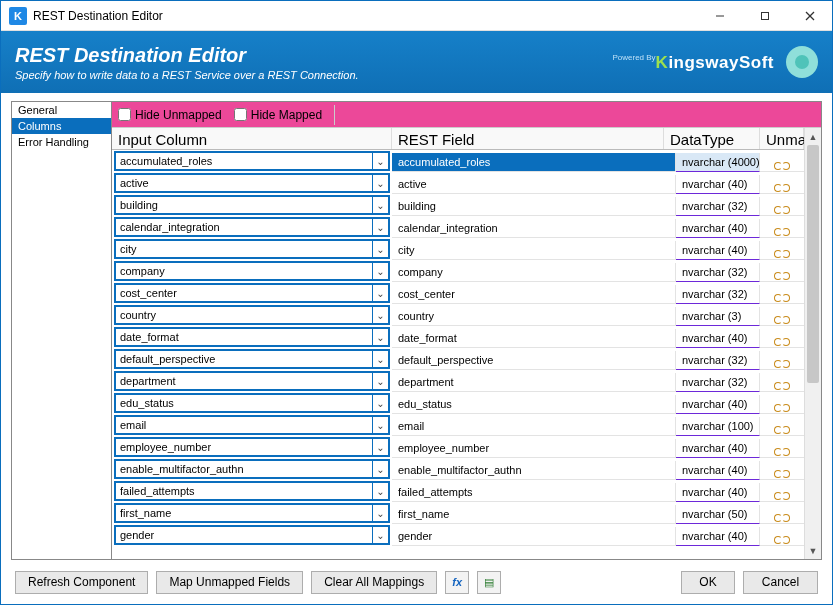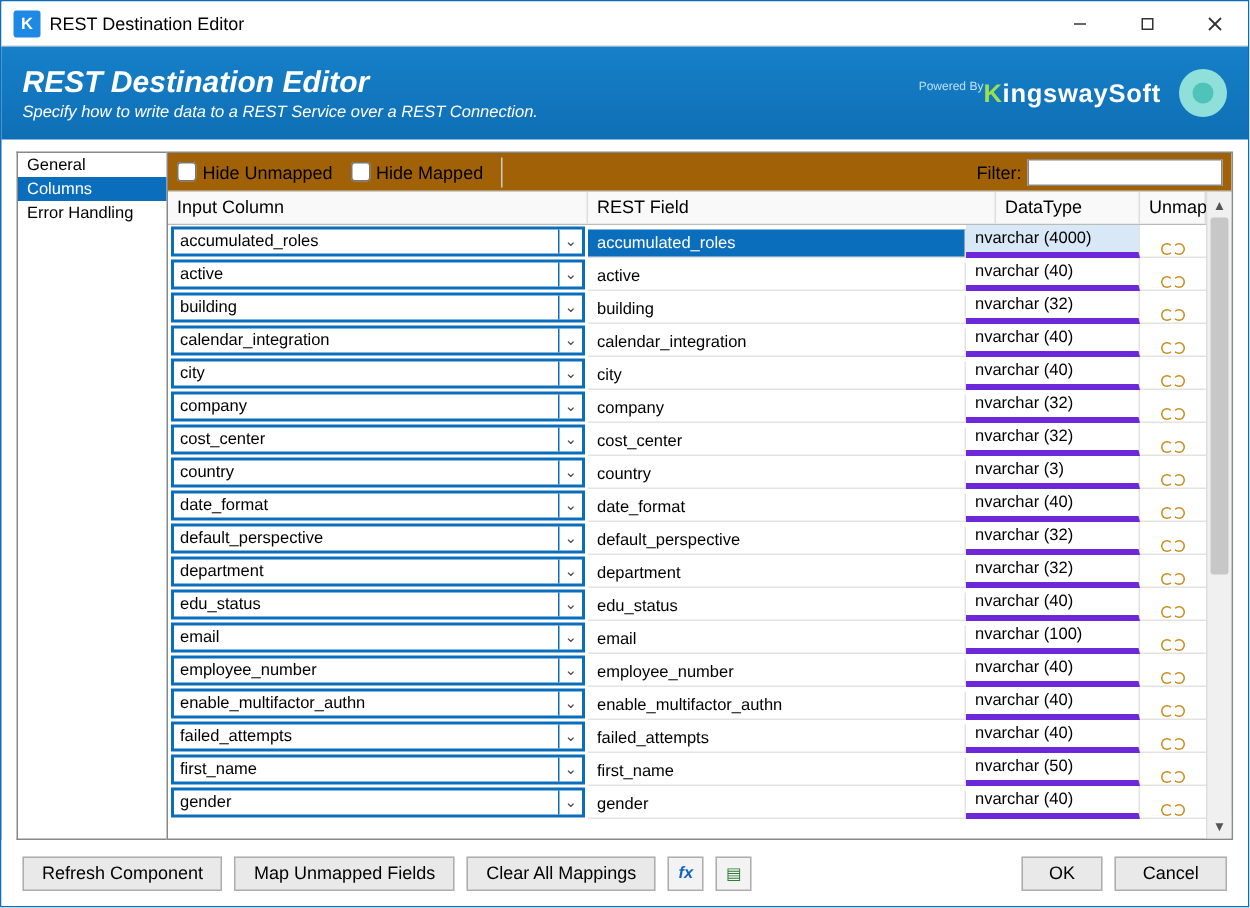--- a/index.html
+++ b/index.html
@@ -22,45 +22,45 @@
   .kingsway-logo .brand .k { color: #9de04f; }
   .circle-icon { width: 32px; height: 32px; border-radius: 50%; background: #8fdfda; display:flex; align-items:center; justify-content:center; }
   .circle-icon-inner { width: 14px; height: 14px; border-radius:50%; background: #4fc3b9; }
   
   .content { flex: 1; display: flex; padding: 8px 10px 0 10px; overflow: hidden; }
   .sidebar { width: 100px; border: 1px solid #888; border-right: none; background: #fff; }
   .sidebar-item { padding: 2px 6px; font-size: 11px; cursor: default; white-space: nowrap; }
   .sidebar-item.selected { background: #0a6ebd; color: #fff; }
   .main-pane { flex: 1; border: 1px solid #888; display: flex; flex-direction: column; overflow: hidden; }
   
-  .pane-toolbar { height: 26px; display: flex; align-items: center; border-bottom: 1px solid #ccc; background: #a16207; padding: 0 6px; gap: 12px; }
+  .pane-toolbar { height: 26px; display: flex; align-items: center; border-bottom: 1px solid #ccc; background: #ec4899; padding: 0 6px; gap: 12px; }
   .checkbox-wrap { display: flex; align-items: center; gap: 4px; font-size: 12px; }
   .checkbox-wrap input { margin: 0; }
   .toolbar-divider { width: 1px; height: 20px; background: #ccc; }
   .filter-area { margin-left: auto; display: flex; align-items: center; gap: 4px; }
   .filter-area input { width: 130px; height: 18px; border: 1px solid #888; padding: 0 3px; font-size: 12px; }
   
   .grid-wrap { flex: 1; display: flex; overflow: hidden; }
   .grid { flex: 1; overflow: hidden; }
   .grid-header { display: flex; background: #fff; border-bottom: 1px solid #bbb; height: 22px; }
-  .gh-cell { padding: 3px 6px; font-size: 12px; border-right: 1px solid #ddd; background: #f9f9f9; }
+  .gh-cell { padding: 3px 6px; font-size: 15px; border-right: 1px solid #ddd; background: #f9f9f9; }
   .col-input { width: 280px; }
   .col-rest { flex: 1; }
   .col-dt { width: 96px; }
   .col-unmap { width: 44px; text-align: right; }
   .grid-body { overflow: hidden; }
   .grid-row { display: flex; height: 22px; align-items: flex-end; }
   .grid-row:first-child .rest-cell { background: #0a6ebd; color: #fff; }
   .grid-row:first-child .dt-cell { background: #d9e8f6; }
   .input-cell { width: 280px; padding: 1px 2px; }
   .input-combo { display:flex; height: 20px; border: 2px solid #0a6ebd; background: #fff; align-items: center; }
   .input-combo .txt { flex:1; padding: 0 4px; font-size: 11px; white-space: nowrap; overflow:hidden; }
   .input-combo .dd { width: 16px; text-align:center; color: #444; font-size: 10px; border-left: 1px solid #0a6ebd; height:100%; display:flex; align-items:center; justify-content:center; }
   .rest-cell { flex:1; padding: 3px 6px; font-size: 11px; border-right: 1px solid #e3e3e3; border-bottom: 1px solid #e3e3e3; white-space: nowrap; overflow:hidden; }
-  .dt-cell { width: 116px; padding: 3px 6px; font-size: 11px; border-right: 1px solid #e3e3e3; border-bottom: 4px solid #6d28d9; white-space: nowrap; }
+  .dt-cell { width: 84px; padding: 3px 6px; font-size: 11px; border-right: 1px solid #e3e3e3; border-bottom: 1px solid #6d28d9; white-space: nowrap; }
   .unmap-cell { width: 44px; display:flex; align-items:center; justify-content:center; border-bottom: 1px solid #e3e3e3; }
   .unmap-icon { width: 16px; height: 12px; position: relative; }
   .unmap-icon::before, .unmap-icon::after { content:""; position:absolute; width:6px; height:6px; border:1.5px solid #c98b1a; border-radius:50%; top:3px; }
   .unmap-icon::before { left:0; border-right-color: transparent; }
   .unmap-icon::after { right:0; border-left-color: transparent; }
   .vscroll { width: 17px; background: #f0f0f0; border-left: 1px solid #ddd; display:flex; flex-direction:column; }
   .vscroll .arrow { height: 17px; display:flex; align-items:center; justify-content:center; font-size:9px; color:#555; background:#f0f0f0; }
   .vscroll .track { flex:1; position:relative; }
   .vscroll .thumb { position:absolute; top:0; left:2px; right:2px; height:60%; background:#c7c7c7; border-radius:2px; }
   
@@ -123,24 +123,20 @@
       <div class="pane-toolbar">
         <label class="checkbox-wrap">
           <input type="checkbox" style="">
           <span>Hide Unmapped</span>
         </label>
         <label class="checkbox-wrap">
           <input type="checkbox" style="">
           <span>Hide Mapped</span>
         </label>
         <div class="toolbar-divider"></div>
-        <div class="filter-area">
-          <span>Filter:</span>
-          <input type="text" value="" style="">
-        </div>
       </div>
       <div class="grid-wrap">
         <div class="grid">
           <div class="grid-header">
             <div class="gh-cell col-input">Input Column</div>
             <div class="gh-cell col-rest">REST Field</div>
             <div class="gh-cell col-dt">DataType</div>
             <div class="gh-cell col-unmap">Unmap</div>
           </div>
           <div class="grid-body" id="grid-body">

